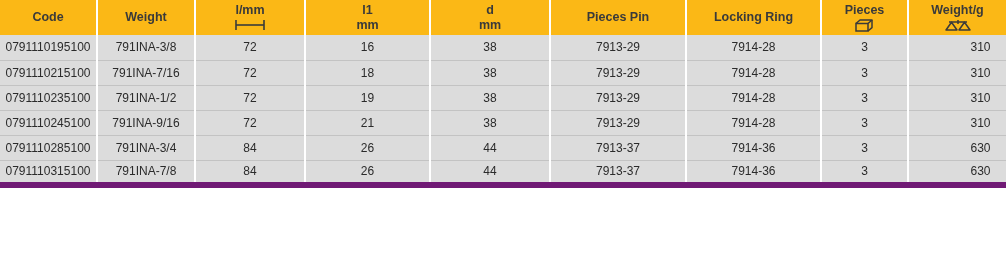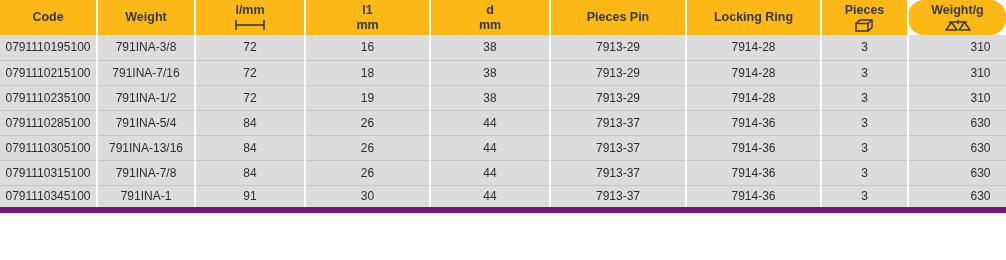--- a/index.html
+++ b/index.html
@@ -29,21 +29,20 @@
     height: 35px;
     padding: 0 2px;
     text-align: center;
     vertical-align: middle;
     border-right: 2px solid #ffffff;
     line-height: 1.15;
     box-sizing: border-box;
   }
   table.spec-table thead th:last-child {
     border-right: none;
-    border-radius: 16px;
   }
 
   table.spec-table tbody td {
     background: #dcdcdc;
     color: #2b2b2b;
     font-size: 12px;
     height: 25px;
     padding: 0 2px;
     text-align: center;
     vertical-align: middle;
@@ -216,57 +215,46 @@
         <td>791INA-1/2</td>
         <td>72</td>
         <td>19</td>
         <td>38</td>
         <td>7913-29</td>
         <td>7914-28</td>
         <td>3</td>
         <td>310</td>
       </tr>
       <tr>
+        <td>0791110245100</td>
+        <td>791INA-9/16</td>
+        <td>72</td>
+        <td>21</td>
+        <td>38</td>
+        <td>7913-29</td>
+        <td>7914-28</td>
+        <td>3</td>
+        <td>310</td>
+      </tr>
+      <tr>
         <td>0791110285100</td>
-        <td>791INA-5/4</td>
-        <td>84</td>
-        <td>26</td>
-        <td>44</td>
-        <td>7913-37</td>
-        <td>7914-36</td>
-        <td>3</td>
-        <td>630</td>
-      </tr>
-      <tr>
-        <td>0791110305100</td>
-        <td>791INA-13/16</td>
+        <td>791INA-3/4</td>
         <td>84</td>
         <td>26</td>
         <td>44</td>
         <td>7913-37</td>
         <td>7914-36</td>
         <td>3</td>
         <td>630</td>
       </tr>
       <tr>
         <td>0791110315100</td>
         <td>791INA-7/8</td>
         <td>84</td>
         <td>26</td>
         <td>44</td>
         <td>7913-37</td>
         <td>7914-36</td>
         <td>3</td>
         <td>630</td>
       </tr>
-      <tr>
-        <td>0791110345100</td>
-        <td>791INA-1</td>
-        <td>91</td>
-        <td>30</td>
-        <td>44</td>
-        <td>7913-37</td>
-        <td>7914-36</td>
-        <td>3</td>
-        <td>630</td>
-      </tr>
     </tbody>
 </table>
 
 </body></html>

